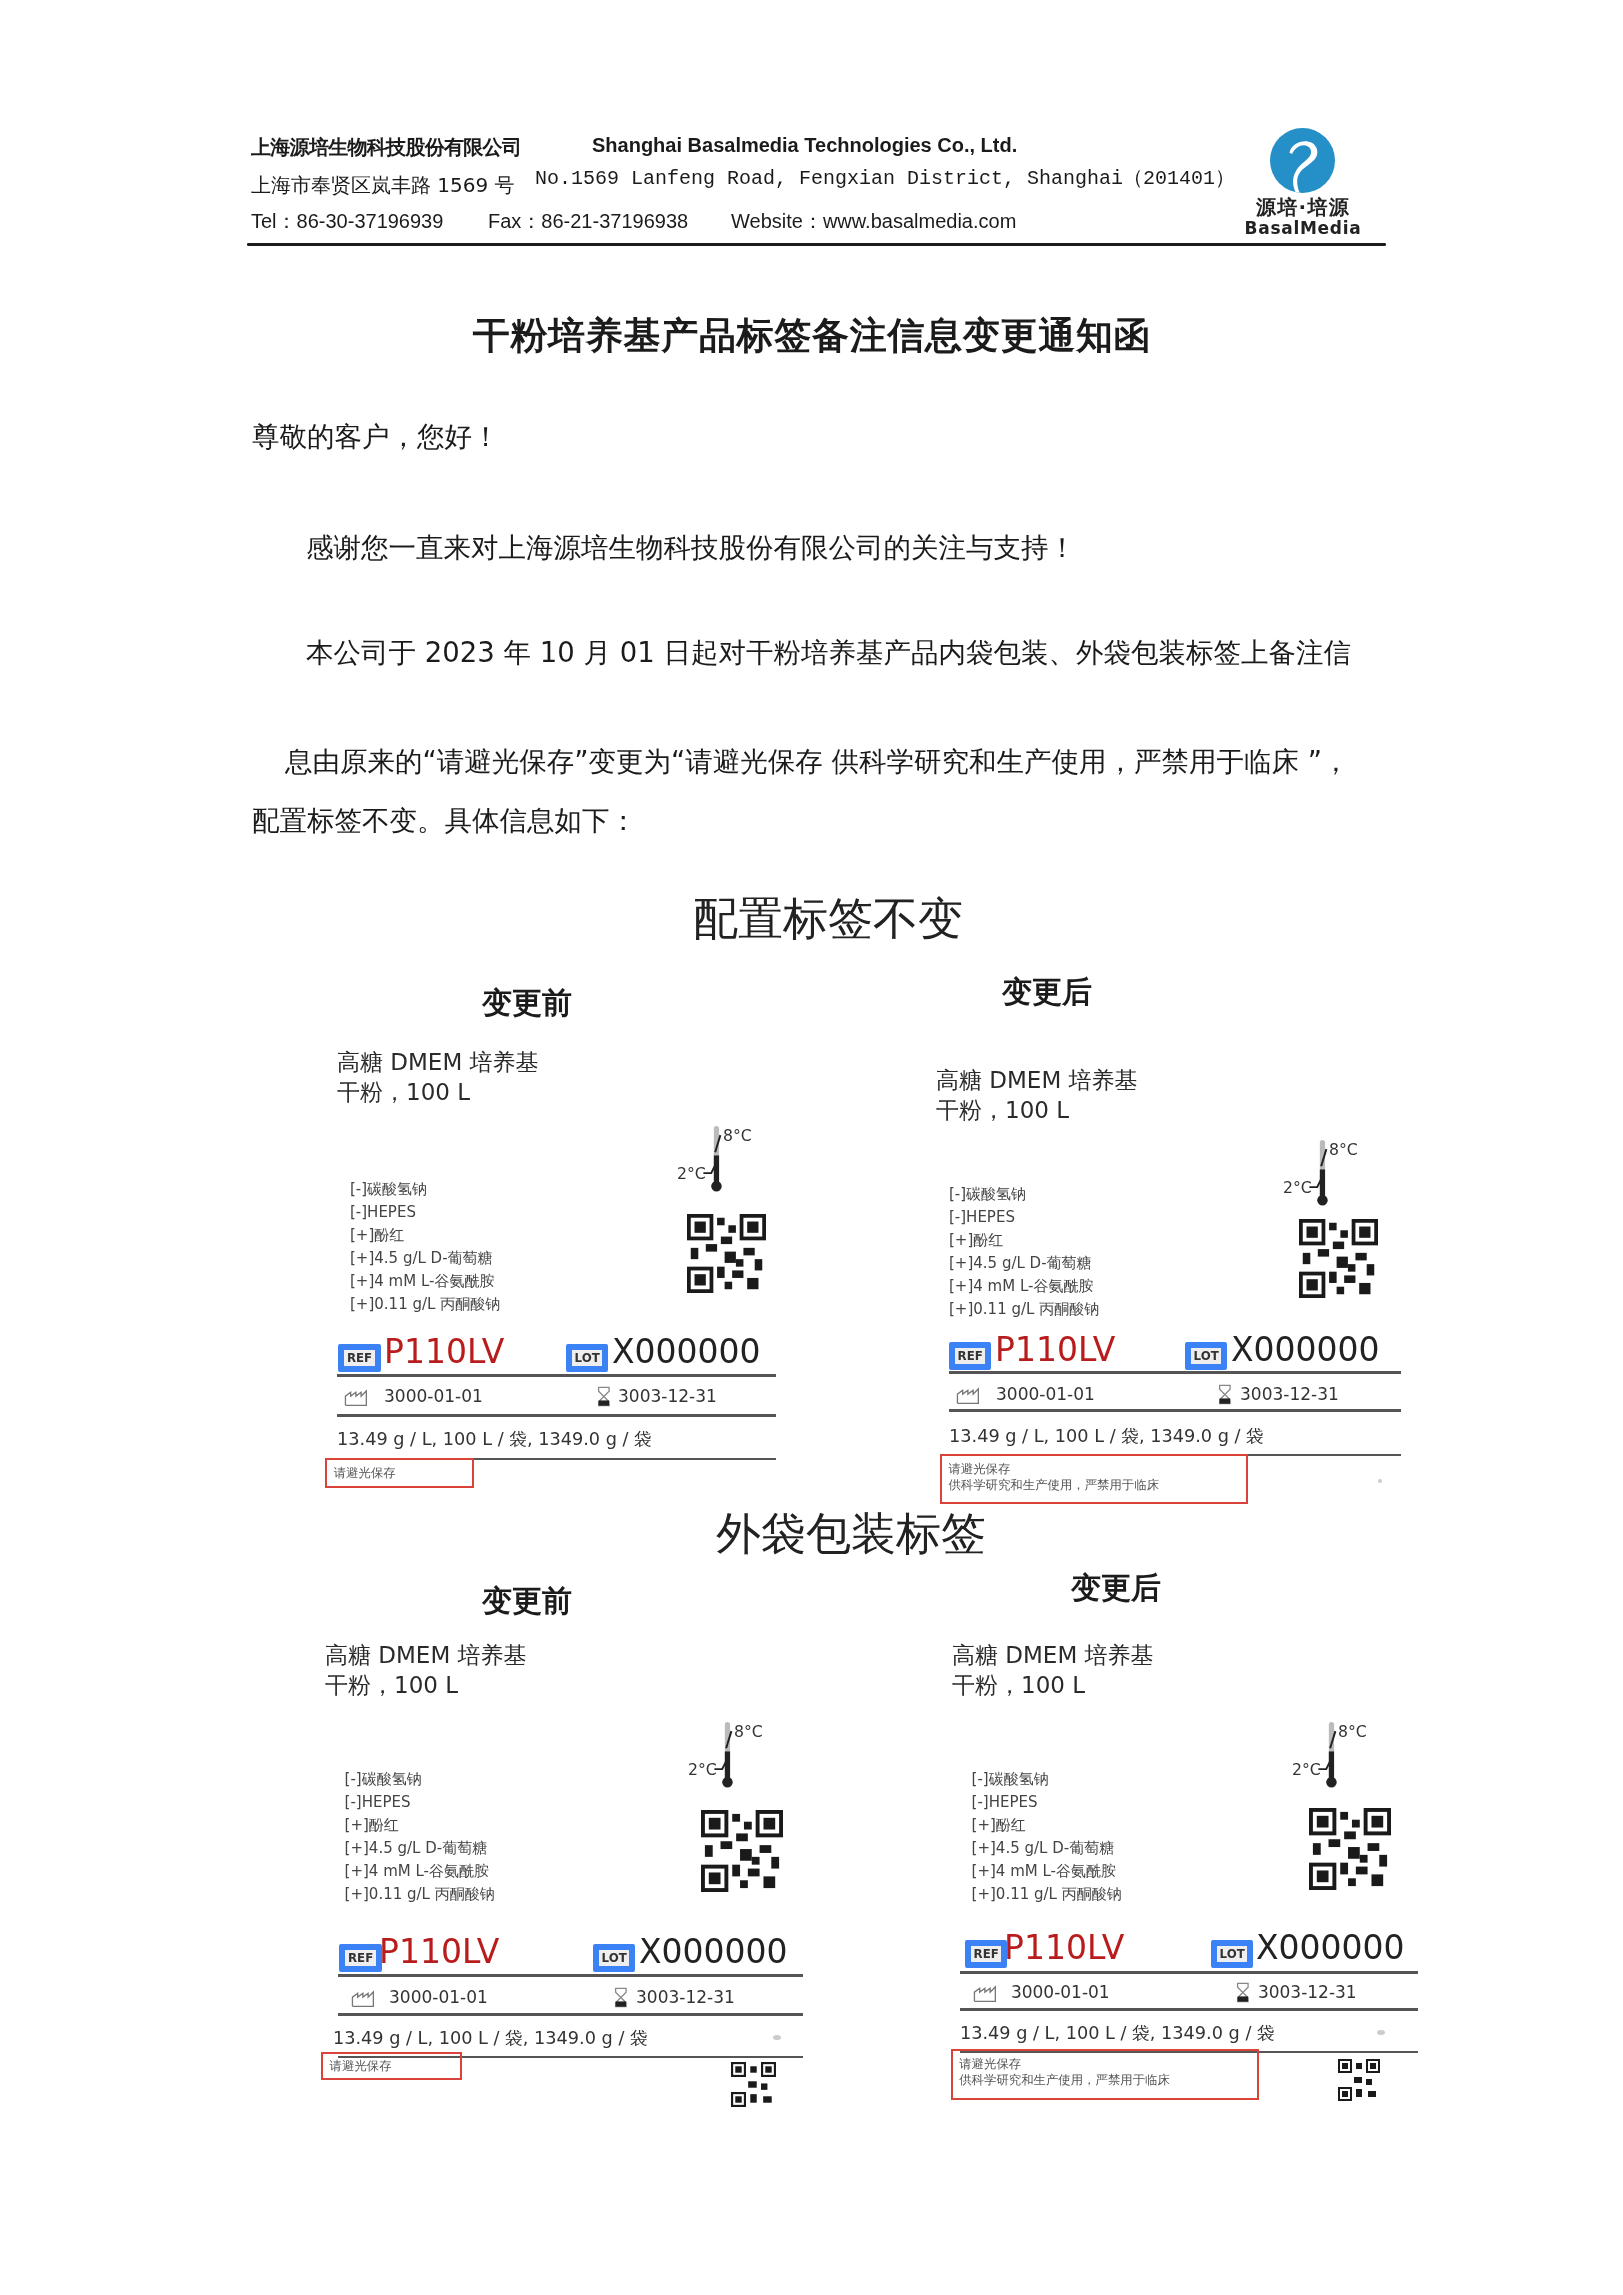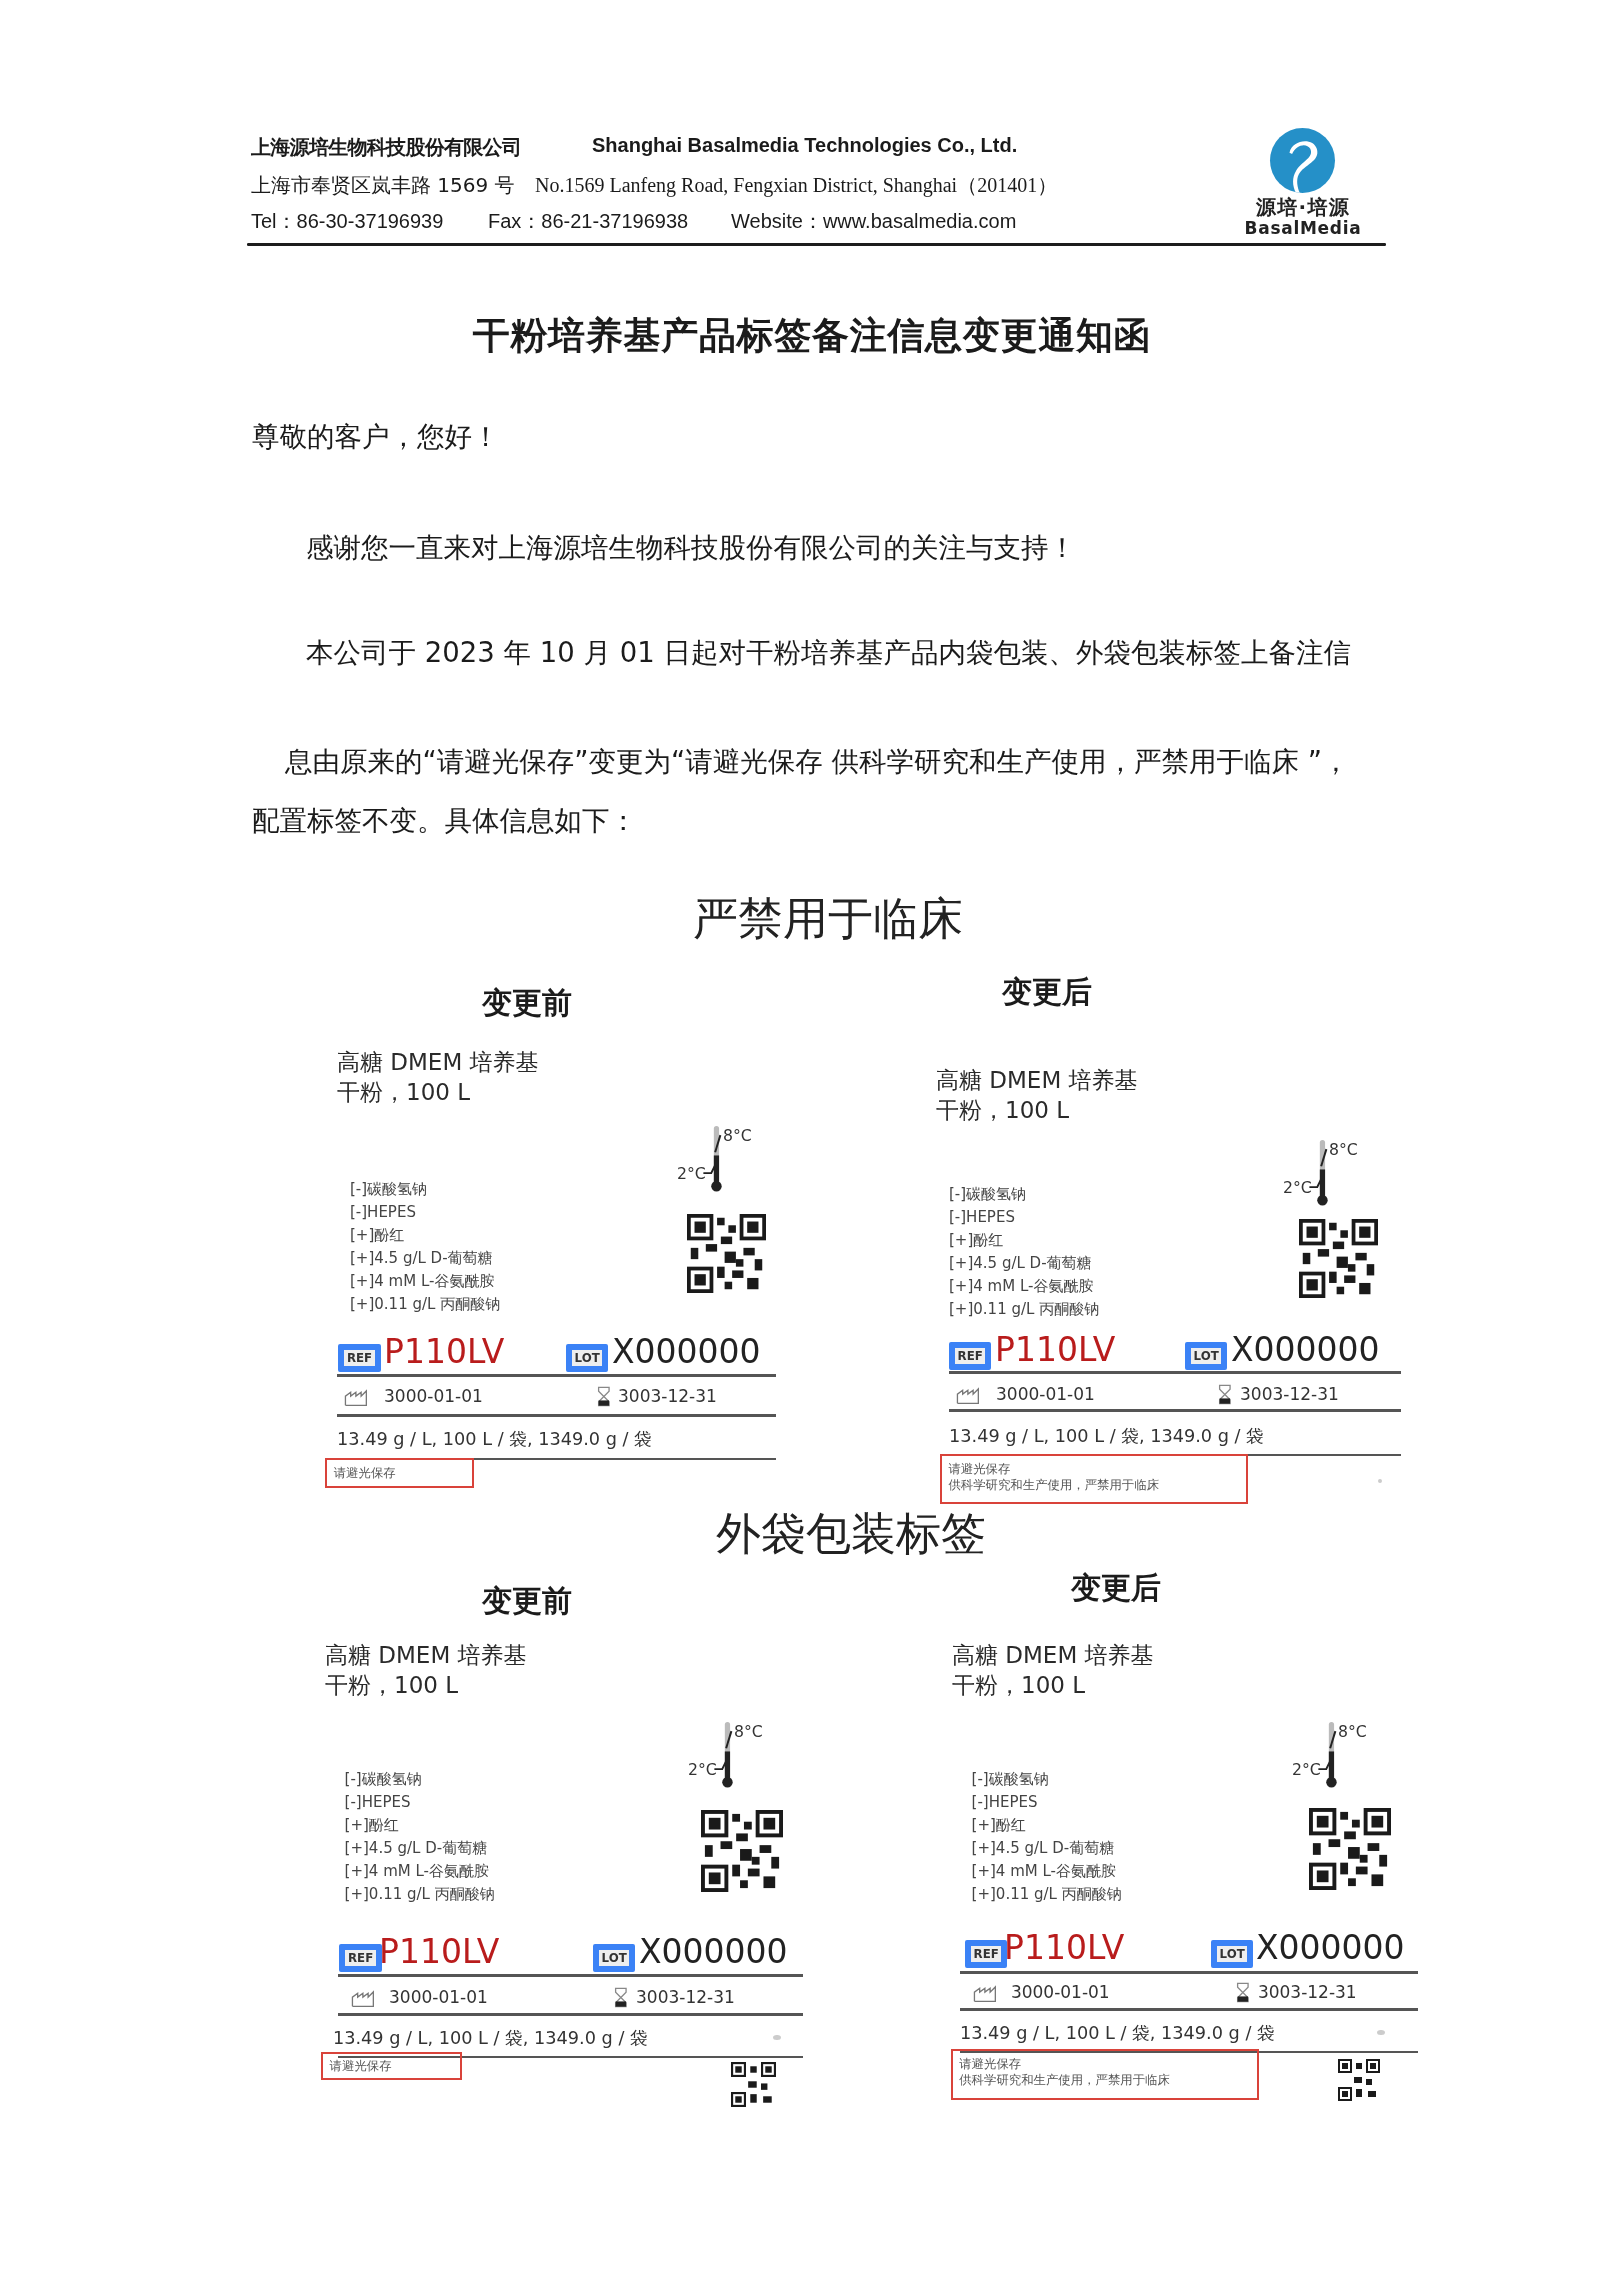--- a/index.html
+++ b/index.html
@@ -4,21 +4,21 @@
 <style>
   html, body { margin:0; padding:0; background:#ffffff; }
   body { width:1624px; height:2295px; position:relative; overflow:hidden;
          font-family:"DejaVu Sans", "Liberation Sans", sans-serif; color:#1b1b1b; }
   .abs { position:absolute; }
 
   
   .lh-cn-name { left:251px; top:134px; font-size:20px; font-weight:bold; letter-spacing:-0.7px; }
   .lh-en-name { left:592px; top:134px; font-size:20px; font-weight:bold; font-family:"Liberation Sans", sans-serif; }
   .lh-addr-cn { left:251px; top:172px; font-size:20px; }
-  .lh-addr-en { left:535px; top:172px; font-size:20px; font-family:Liberation Serif, serif; }
+  .lh-addr-en { left:535px; top:164px; font-size:20px; font-family:Liberation Mono, monospace; }
   .lh-tel { left:251px; top:208px; font-size:20px; font-family:"Liberation Sans", sans-serif; }
   .lh-fax { left:488px; top:208px; font-size:20px; font-family:"Liberation Sans", sans-serif; }
   .lh-web { left:731px; top:208px; font-size:20px; font-family:"Liberation Sans", sans-serif; }
   .lh-rule { left:247px; top:243px; width:1139px; height:3.3px; background:#1c1c1c; border-radius:1.3px; }
 
   .logo { left:1231px; top:121px; width:144px; height:118px; }
   .logo-circle { position:absolute; left:39px; top:6.5px; width:65px; height:65px; border-radius:50%; background:#2590c8; overflow:hidden; }
   .logo-cn { position:absolute; left:0; top:73px; width:144px; text-align:center; font-size:20px; font-weight:bold; letter-spacing:1.3px; color:#222; }
   .logo-en { position:absolute; left:0; top:97px; width:144px; text-align:center; font-size:17px; font-weight:bold; color:#222; font-family:"DejaVu Sans", sans-serif; letter-spacing:0.7px; }
 
@@ -81,21 +81,21 @@
   <div class="logo-en">BasalMedia</div>
 </div>
 
 <div class="abs doc-title">干粉培养基产品标签备注信息变更通知函</div>
 <div class="abs greeting">尊敬的客户，您好！</div>
 <div class="abs thanks">感谢您一直来对上海源培生物科技股份有限公司的关注与支持！</div>
 <div class="abs para para-l1">本公司于 2023 年 10 月 01 日起对干粉培养基产品内袋包装、外袋包装标签上备注信</div>
 <div class="abs para para-l2">息由原来的“请避光保存”变更为“请避光保存 供科学研究和生产使用，严禁用于临床 ”，</div>
 <div class="abs para para-l3">配置标签不变。具体信息如下：</div>
 
-<div class="abs sect-title" style="left:566px; top:889px;">严禁用于临床</div>
+<div class="abs sect-title" style="left:566px; top:889px;">配置标签不变</div>
 <div class="abs sub-title" style="left:396px; top:983px;">变更前</div>
 <div class="abs sub-title" style="left:916px; top:972px;">变更后</div>
 
 <div class="label" style="left:337px; top:1047px;">
   <div class="lbl-name">
     <div>高糖 DMEM 培养基</div>
     <div>干粉，100 L</div>
   </div>
   <div class="thermo" style="left:340px; top:79px;">
     <svg width="92" height="72" viewBox="0 0 140 110">

